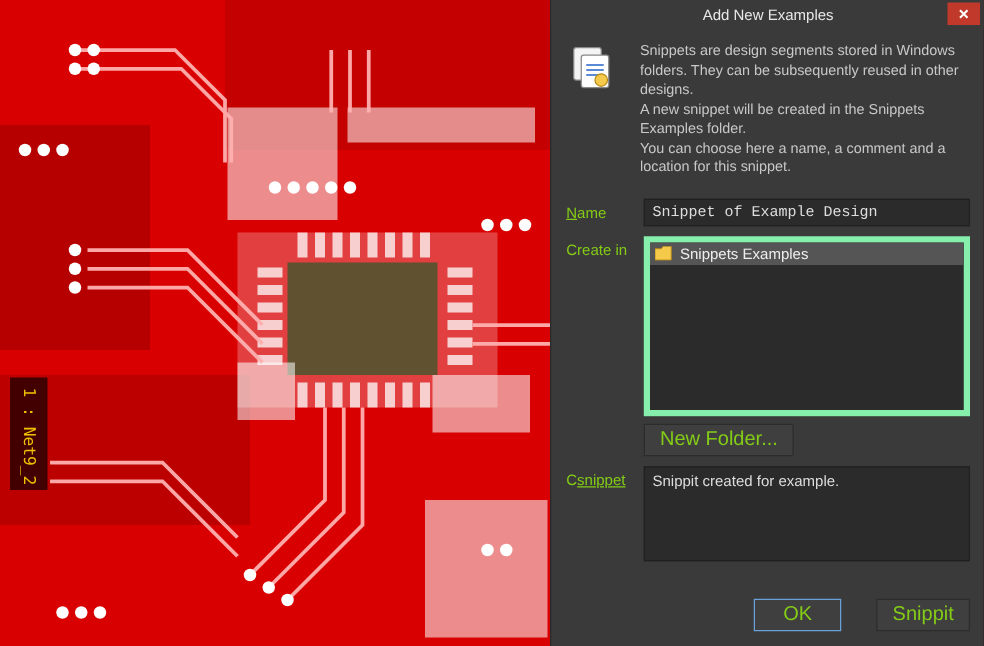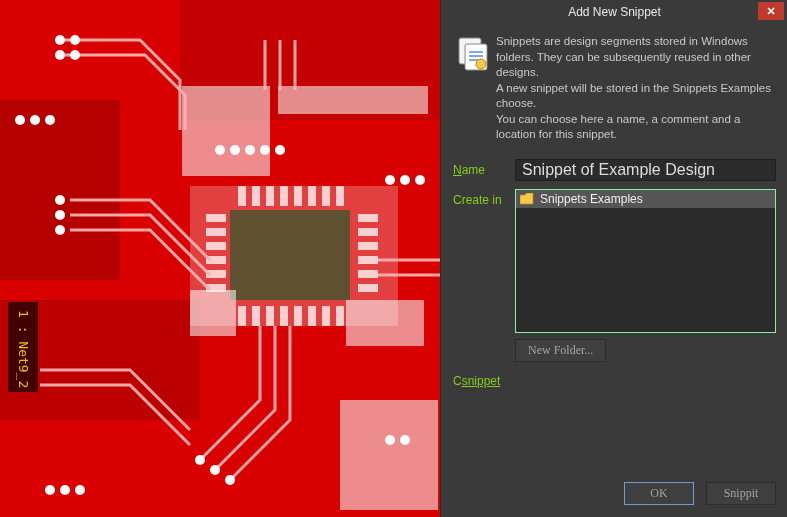--- a/index.html
+++ b/index.html
@@ -3,36 +3,36 @@
 <meta charset="utf-8">
 <style>
 body{margin:0;font-family:"Segoe UI",Tahoma,sans-serif;font-size:12px;color:#d0d0d0;background:#000;width:787px;height:517px;overflow:hidden;position:relative}
 .pcb-bg{position:absolute;left:0;top:0;width:440px;height:517px;background:#e00000;overflow:hidden}
 .pcb-bg svg{display:block}
 .dialog{position:absolute;left:440px;top:0;width:347px;height:517px;background:#3a3a3a;border-left:1px solid #2a2a2a;display:flex;flex-direction:column}
 .titlebar{height:24px;background:#3a3a3a;display:flex;align-items:center;justify-content:center;position:relative}
 .titlebar .title{color:#e8e8e8;font-size:12px}
 .close-btn{position:absolute;right:4px;top:2px;width:26px;height:18px;background:#c0392b;color:#fff;display:flex;align-items:center;justify-content:center;cursor:pointer;font-size:11px;font-weight:bold}
 .body-area{flex:1;padding:10px 12px 8px 12px;display:flex;flex-direction:column}
-.intro-row{display:flex;gap:3px;margin-bottom:16px}
+.intro-row{display:flex;gap:19px;margin-bottom:16px}
 .intro-icon{flex:0 0 40px;height:40px;position:relative}
 .intro-icon svg{display:block}
 .intro-text{flex:1;font-size:11.5px;line-height:1.35;color:#c8c8c8}
 .form-row{display:flex;align-items:flex-start;margin-bottom:8px}
 .form-label{flex:0 0 62px;color:#84cc16;font-size:12px;padding-top:4px}
 .form-label .ul{text-decoration:underline}
 .form-ctrl{flex:1}
-.text-input{width:100%;box-sizing:border-box;height:22px;background:#2b2b2b;border:1px solid #202020;color:#ddd;padding:2px 6px;font-family:Liberation Sans, sans-serif;font-size:16px}
-.tree-box{width:100%;height:144px;background:#2b2b2b;border:1px solid #86efac;box-sizing:border-box;overflow:auto}
+.text-input{width:100%;box-sizing:border-box;height:22px;background:#2b2b2b;border:1px solid #202020;color:#ddd;padding:2px 6px;font-family:Liberation Mono, monospace;font-size:12px}
+.tree-box{width:100%;height:144px;background:#2b2b2b;border:5px solid #86efac;box-sizing:border-box;overflow:auto}
 .tree-item{display:flex;align-items:center;height:18px;padding:0 4px;background:#555;color:#eee;gap:6px}
 .folder-icon{display:inline-block;width:14px;height:12px}
 .new-folder-row{margin-top:6px}
-.btn{background:#3f3f3f;border:1px solid #2c2c2c;color:#a3a3a3;padding:3px 12px;font-family:Liberation Serif, serif;font-size:12px;cursor:pointer}
+.btn{background:#3f3f3f;border:1px solid #2c2c2c;color:#84cc16;padding:3px 12px;font-family:Liberation Sans, sans-serif;font-size:16px;cursor:pointer}
 .comment-box{width:100%;height:76px;background:#2b2b2b;border:1px solid #202020;color:#ddd;padding:4px 6px;box-sizing:border-box;font-family:inherit;font-size:12px;resize:none}
-.button-bar{padding:8px 12px 12px;display:flex;justify-content:flex-end;gap:12px}
+.button-bar{padding:8px 12px 12px;display:flex;justify-content:flex-end;gap:28px}
 .button-bar .btn{min-width:70px}
 .btn.primary{border:1px solid #6aa0d8}
 </style>
 </head>
 <body>
 
 <div class="pcb-bg">
 <svg width="440" height="517" viewBox="0 0 440 517">
 
   <rect x="0" y="0" width="440" height="517" fill="#d80000"></rect>
@@ -127,38 +127,38 @@
         <circle cx="80" cy="490" r="5"></circle>
   </g>
 
   <rect x="8" y="302" width="30" height="90" fill="#000" opacity="0.65"></rect>
   <text x="23" y="310" fill="#f0c000" font-size="13" font-family="monospace" writing-mode="tb" glyph-orientation-vertical="0">1 : Net9_2</text>
 </svg>
 </div>
 
 <div class="dialog">
   <div class="titlebar">
-    <span class="title">Add New Snippet</span>
+    <span class="title">Add New Examples</span>
     <div class="close-btn">
         <span>✕</span>
       </div>
   </div>
   <div class="body-area">
     <div class="intro-row">
       <div class="intro-icon">
         <svg width="40" height="40" viewBox="0 0 40 40">
           <rect x="6" y="4" width="22" height="26" rx="2" fill="#f4f4f4" stroke="#888"></rect>
           <rect x="12" y="10" width="22" height="26" rx="2" fill="#ffffff" stroke="#888"></rect>
           <path d="M16 18 L30 18 M16 22 L30 22 M16 26 L26 26" stroke="#5a8ad6" stroke-width="1.5"></path>
           <circle cx="28" cy="30" r="5" fill="#f5c94a" stroke="#b88a1a"></circle>
         </svg>
       </div>
       <div class="intro-text">
         <div>Snippets are design segments stored in Windows folders. They can be subsequently reused in other designs.</div>
-        <div>A new snippet will be stored in the Snippets Examples choose.</div>
+        <div>A new snippet will be created in the Snippets Examples folder.</div>
         <div>You can choose here a name, a comment and a location for this snippet.</div>
       </div>
     </div>
 
     <div class="form-row">
       <div class="form-label"><span class="ul">N</span><span>ame</span></div>
       <div class="form-ctrl"><input class="text-input" type="text" value="Snippet of Example Design" style=""></div>
     </div>
 
     <div class="form-row">
@@ -175,19 +175,20 @@
           </div>
         </div>
         <div class="new-folder-row">
           <button class="btn"><span>Ne</span><span class="ul">w</span><span> Folder...</span></button>
         </div>
       </div>
     </div>
 
     <div class="form-row">
       <div class="form-label"><span>C</span><span class="ul">snippet</span></div>
+      <div class="form-ctrl"><textarea class="comment-box" style="">Snippit created for example.</textarea></div>
     </div>
   </div>
   <div class="button-bar">
     <button class="btn primary">OK</button>
     <button class="btn">Snippit</button>
   </div>
 </div>
 
 </body></html>

